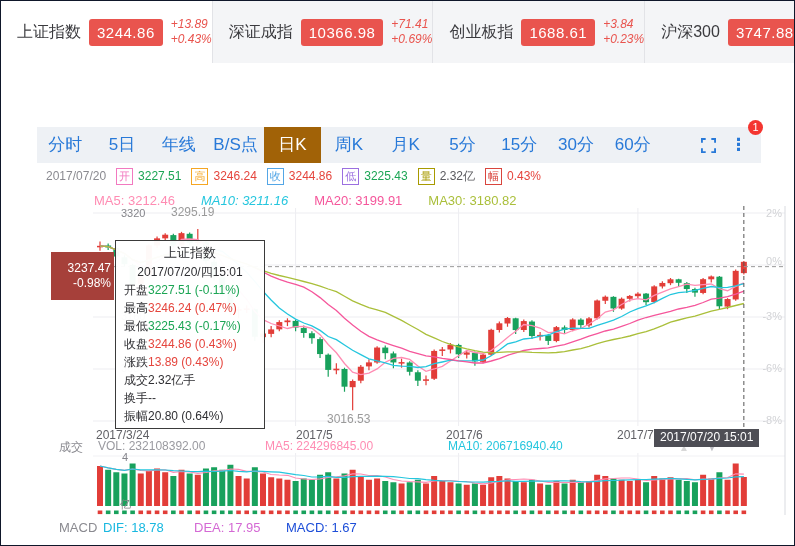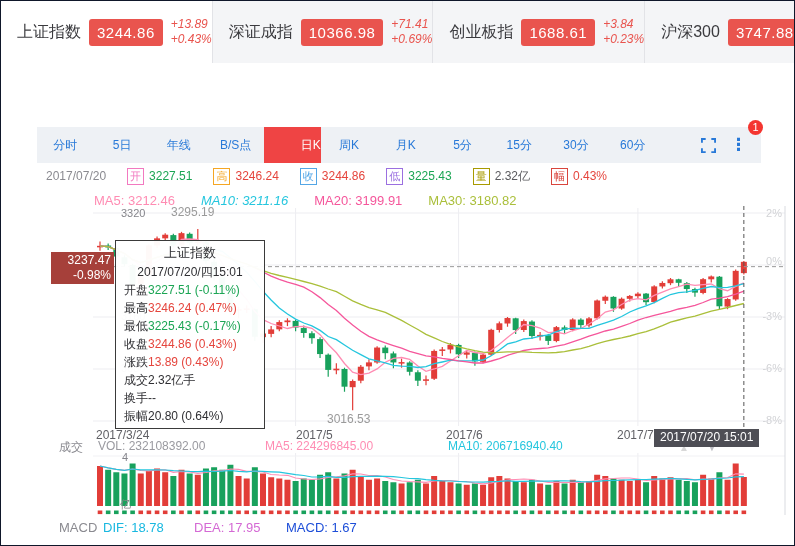--- a/index.html
+++ b/index.html
@@ -7,42 +7,42 @@
   .abs{position:absolute;}
   
   .quote-bar{position:absolute;top:0;left:0;right:0;height:62px;background:#f4f5f7;display:flex;z-index:2;}
   .quote{flex:1;display:flex;align-items:center;gap:8px;padding-left:16px;border-left:1px solid #e2e3e7;background:#f4f5f7;cursor:pointer;}
   .quote:first-child{border-left:none;background:#ffffff;}
   .q-name{font-size:16px;color:#3a3a3e;white-space:nowrap;}
   .q-price{background:#e9544e;color:#fff;font-size:15px;padding:5px 8px;border-radius:3px;letter-spacing:.5px;}
   .q-chg{display:flex;flex-direction:column;font-size:12px;color:#e9544e;line-height:15px;}
   
   .tab-bar{position:absolute;top:126px;left:36px;right:33px;height:36px;background:#eef1f5;display:flex;align-items:stretch;z-index:2;}
-  .tab{flex:1;text-align:center;line-height:36px;font-size:12px;color:#2879d8;cursor:pointer;white-space:nowrap;}
-  .tab.active{background:#ef4444;color:#fff;text-align:right;}
+  .tab{flex:1;text-align:center;line-height:36px;font-size:17px;color:#2879d8;cursor:pointer;white-space:nowrap;}
+  .tab.active{background:#a16207;color:#fff;}
   .tab-icons{width:86px;display:flex;align-items:center;justify-content:flex-end;gap:14px;padding-right:14px;position:relative;}
   .kebab{color:#2879d8;font-size:17px;font-weight:bold;line-height:36px;cursor:pointer;}
   .badge{position:absolute;right:-2px;top:-7px;width:15px;height:15px;border-radius:50%;background:#f43530;color:#fff;font-size:11px;line-height:15px;text-align:center;}
   
-  .info-row{position:absolute;top:166px;left:45px;height:18px;display:flex;align-items:center;gap:21px;font-size:12px;z-index:2;}
+  .info-row{position:absolute;top:166px;left:45px;height:18px;display:flex;align-items:center;gap:10px;font-size:12px;z-index:2;}
   .i-date{color:#8a8a90;}
   .i-field{display:flex;align-items:center;gap:5px;}
   .i-key{display:inline-block;width:15px;height:15px;line-height:15px;text-align:center;border:1px solid;font-size:11px;}
   .k-pink{color:#f279c0;border-color:#f279c0;} .k-orange{color:#f5a623;border-color:#f5a623;}
   .k-blue{color:#53a6e6;border-color:#53a6e6;} .k-purple{color:#9b6fe0;border-color:#9b6fe0;}
   .k-olive{color:#a89a00;border-color:#a89a00;} .k-red{color:#d9453d;border-color:#d9453d;}
   .v-green{color:#1ba554;} .v-red{color:#e5453d;} .v-dark{color:#5a5a5e;}
   .ma-row{position:absolute;top:192px;left:93px;height:16px;display:flex;gap:26px;font-size:13px;z-index:2;}
   .ma5{color:#ff8cb3;} .ma10{color:#25c6de;font-style:italic;} .ma20{color:#f5569b;} .ma30{color:#aabf3a;}
   
   .ax{font-size:11px;color:#85858b;z-index:2;margin-left:25px;}
   .ax-r{font-size:11px;color:#d2d3d6;z-index:2;width:30px;text-align:right;}
   .marker{font-size:12px;color:#9a9a9a;z-index:2;}
   .x-lab{font-size:12px;color:#5f5f64;z-index:2;}
-  .price-tag{position:absolute;left:50px;top:251px;width:57px;background:#a6403a;color:#fff;font-size:12px;line-height:15px;text-align:right;padding:1px 3px;z-index:4;}
+  .price-tag{position:absolute;left:50px;top:251px;width:57px;background:#a6403a;color:#fff;font-size:12px;line-height:15px;text-align:right;padding:9px 3px;z-index:4;}
   .date-tag{position:absolute;left:653px;top:428px;height:18px;line-height:17px;background:#4e4e55;color:#fff;font-size:12px;padding:0 6px;z-index:4;}
   .tri{font-size:10px;z-index:2;cursor:pointer;}
   
   .tooltip{position:absolute;left:114px;top:239px;width:148px;background:rgba(255,255,255,.97);border:1px solid #3a3a3a;z-index:5;padding:2px 0 3px 0;}
   .tt-title{text-align:center;font-size:13px;color:#2f2f33;line-height:20px;}
   .tt-date{text-align:center;font-size:12px;color:#2f2f33;line-height:18px;white-space:nowrap;}
   .tt-row{display:flex;font-size:12px;line-height:18px;padding:0 8px;}
   .tt-l{color:#2f2f33;} .tt-dark{color:#2f2f33;}
   
   .vol-row{position:absolute;top:438px;left:58px;height:15px;display:flex;font-size:12px;z-index:2;}

